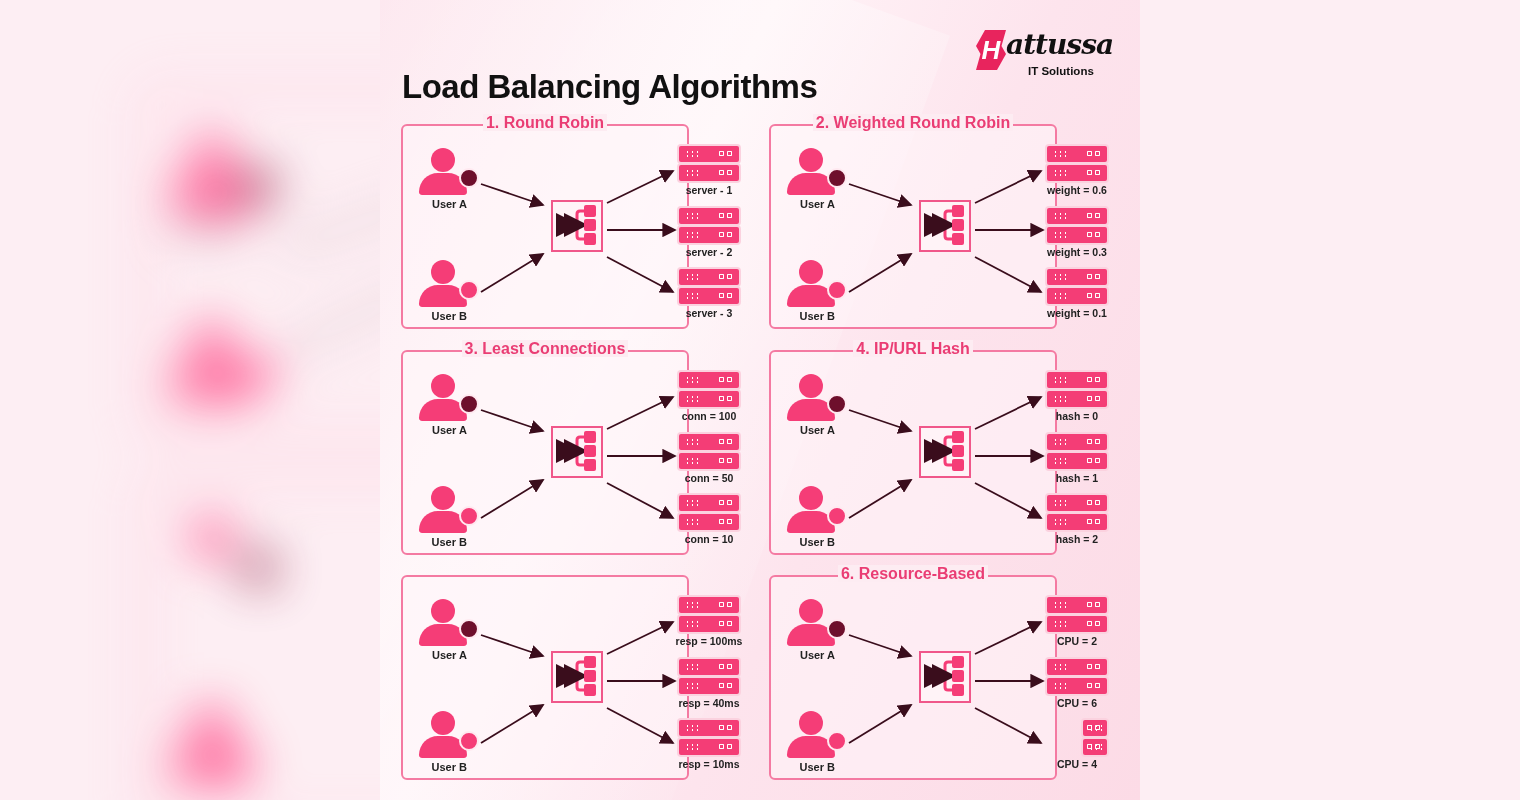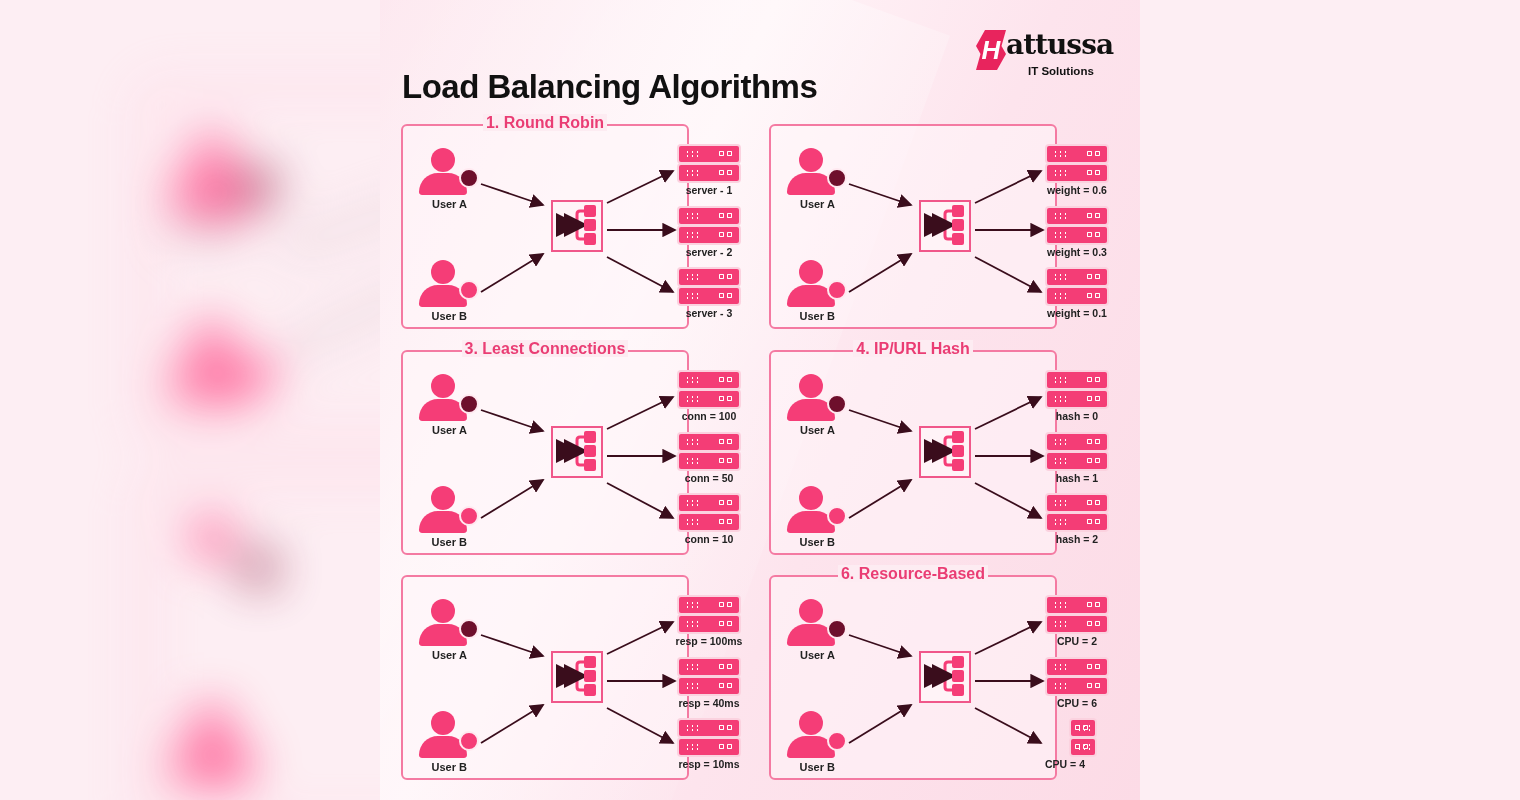--- a/index.html
+++ b/index.html
@@ -44,21 +44,21 @@
     font-family: "Liberation Sans", sans-serif;
     margin-top: 38px;
   }
   .logo { position: absolute; left: 596px; top: 28px; width: 150px; height: 55px; }
   .logo-mark {
     position: absolute; left: 0; top: 2px; width: 30px; height: 40px;
     background: #e8245d; clip-path: polygon(30% 0, 100% 0, 85% 40%, 100% 60%, 70% 100%, 0 100%, 15% 60%, 0 40%);
     color: #fff; font-weight: bold; font-size: 26px; font-style: italic; text-align: center; line-height: 40px;
   }
   .logo-word {
-    position: absolute; left: 30px; top: 0; font-size: 28px; font-weight: bold;
+    position: absolute; left: 30px; top: 0; font-size: 28px; font-style: italic; font-weight: bold;
     color: #111; font-family: "DejaVu Serif", serif; letter-spacing: -1px;
   }
   .logo-sub {
     position: absolute; left: 52px; top: 37px; font-size: 11.5px; font-weight: bold; color: #111; text-align: right;
   }
 
   .panel {
     position: absolute; width: 288px; height: 205px;
     border: 2.5px solid #f47aa2; border-radius: 6px;
     background: rgba(255,246,249,0.55);
@@ -211,20 +211,21 @@
         <marker id="ah1" markerWidth="8" markerHeight="8" refX="7" refY="4" orient="auto">
           <path d="M0,0 L8,4 L0,8 z" fill="#3a0d1c"></path>
         </marker>
       </defs>
       <line x1="78" y1="58" x2="140" y2="79" stroke="#3a0d1c" stroke-width="1.8" marker-end="url(#ah1)"></line>
       <line x1="78" y1="166" x2="140" y2="128" stroke="#3a0d1c" stroke-width="1.8" marker-end="url(#ah1)"></line>
       <line x1="204" y1="77" x2="270" y2="45" stroke="#3a0d1c" stroke-width="1.8" marker-end="url(#ah1)"></line>
       <line x1="204" y1="104" x2="272" y2="104" stroke="#3a0d1c" stroke-width="1.8" marker-end="url(#ah1)"></line>
       <line x1="204" y1="131" x2="270" y2="166" stroke="#3a0d1c" stroke-width="1.8" marker-end="url(#ah1)"></line>
     </svg>
+    <div class="panel-title"><span class="pt">2. Weighted Round Robin</span></div>
 
     <div class="user" style="left:16px;top:22px;">
       <div class="head"></div>
       <div class="body"></div>
       <div class="badge ua-badge dark"></div>
       <div class="label ua">User A</div>
     </div>
     <div class="user" style="left:16px;top:134px;">
       <div class="head"></div>
       <div class="body"></div>
@@ -470,20 +471,20 @@
     <div class="server" style="left:276px;top:20px;">
       <div class="unit"></div>
       <div class="unit"></div>
       <div class="label s0">CPU = 2</div>
     </div>
     <div class="server" style="left:276px;top:82px;">
       <div class="unit"></div>
       <div class="unit"></div>
       <div class="label s1">CPU = 6</div>
     </div>
-    <div class="server" style="left:264px;top:143px;padding-left:36px;">
+    <div class="server" style="left:276px;top:143px;padding-left:36px;">
       <div class="unit"></div>
       <div class="unit"></div>
       <div class="label s2">CPU = 4</div>
     </div>
   </div>
     </div>
 </div>
 
 </body></html>

